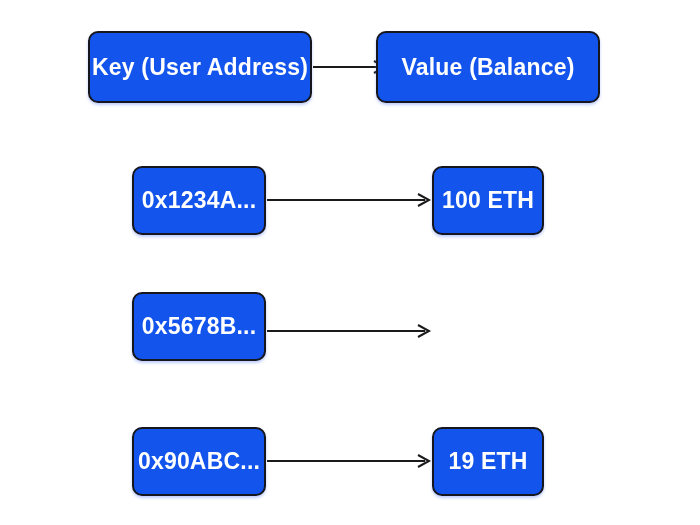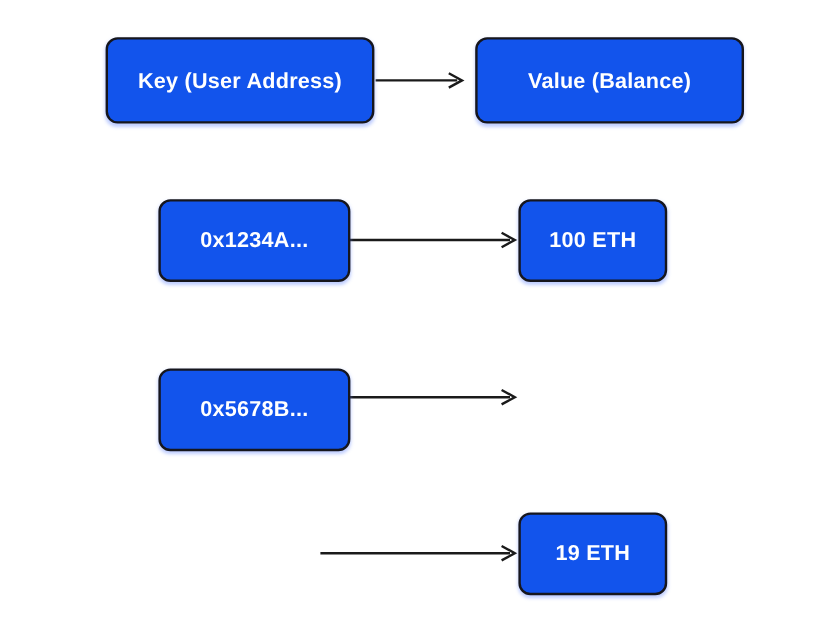--- a/index.html
+++ b/index.html
@@ -31,33 +31,33 @@
     align-items: center;
     justify-content: center;
     background: var(--node-fill, #1254ec);
     border: 2px solid var(--node-border, #16161d);
     border-radius: 10px;
     box-shadow: 0 2px 3px rgba(110, 145, 255, 0.45);
   }
   .node-label {
     color: var(--node-text, #ffffff);
     font-weight: 700;
-    font-size: 18px;
+    font-size: 23px;
     letter-spacing: 0.2px;
     text-align: center;
     white-space: nowrap;
   }
   
   .hdr-key   { left: 88px;  top: 31px;  width: 224px; height: 72px; }
-  .hdr-value { left: 396px; top: 31px;  width: 224px; height: 72px; }
+  .hdr-value { left: 376px; top: 31px;  width: 224px; height: 72px; }
   
-  .key-col   { left: 132px; width: 160px; height: 69px; }
-  .val-col   { left: 432px; width: 124px; height: 69px; }
+  .key-col   { left: 132px; width: 134px; height: 69px; }
+  .val-col   { left: 432px; width: 112px; height: 69px; }
   .row-0 { top: 166px; }
-  .row-1 { top: 307px; }
+  .row-1 { top: 292px; }
   .row-2 { top: 427px; }
 </style>
 </head>
 <body>
 
 <div class="canvas">
 
   <svg class="arrows" width="700" height="525" viewBox="0 0 700 525" aria-hidden="true">
     <g>
       <line x1="313" y1="67" x2="381" y2="67"></line>
@@ -88,17 +88,20 @@
     <span class="node-label">0x1234A...</span>
   </div>
   <div class="node val-col row-0">
     <span class="node-label">100 ETH</span>
   </div>
 
   <div class="node key-col row-1">
     <span class="node-label">0x5678B...</span>
   </div>
 
+  <div class="node key-col row-2">
+    <span class="node-label">0x90ABC...</span>
+  </div>
   <div class="node val-col row-2">
     <span class="node-label">19 ETH</span>
   </div>
 
 </div>
 
 </body></html>

